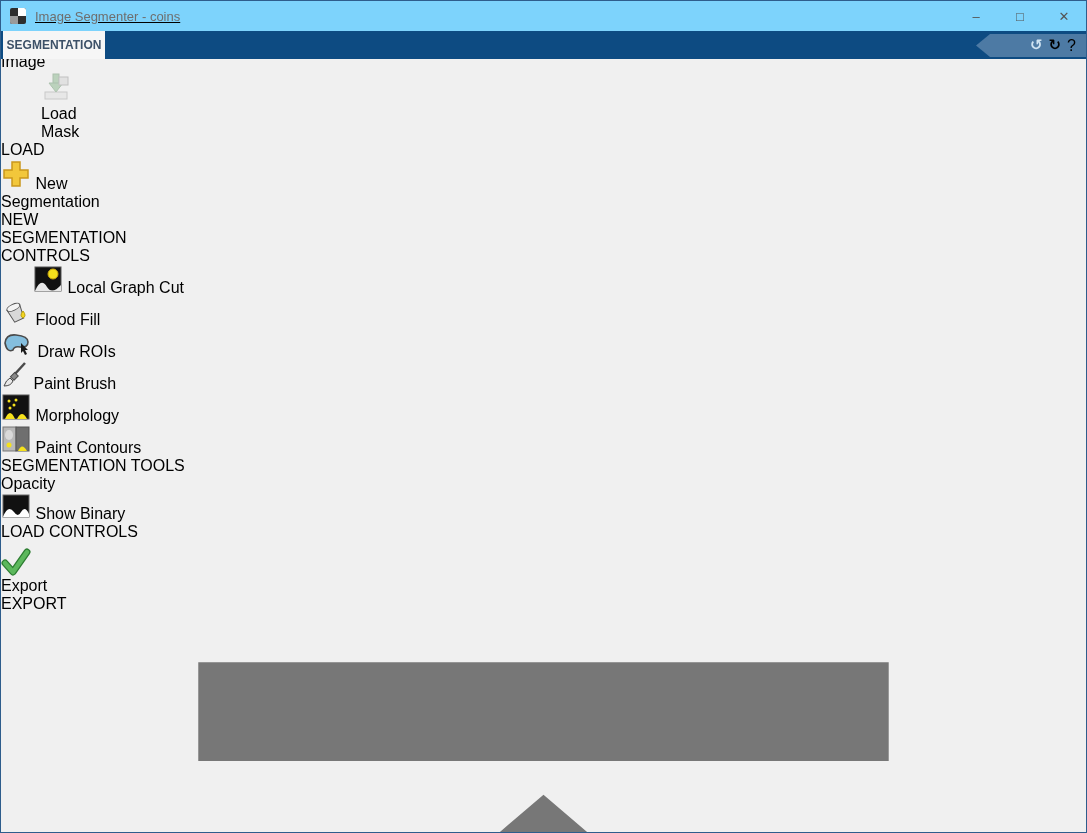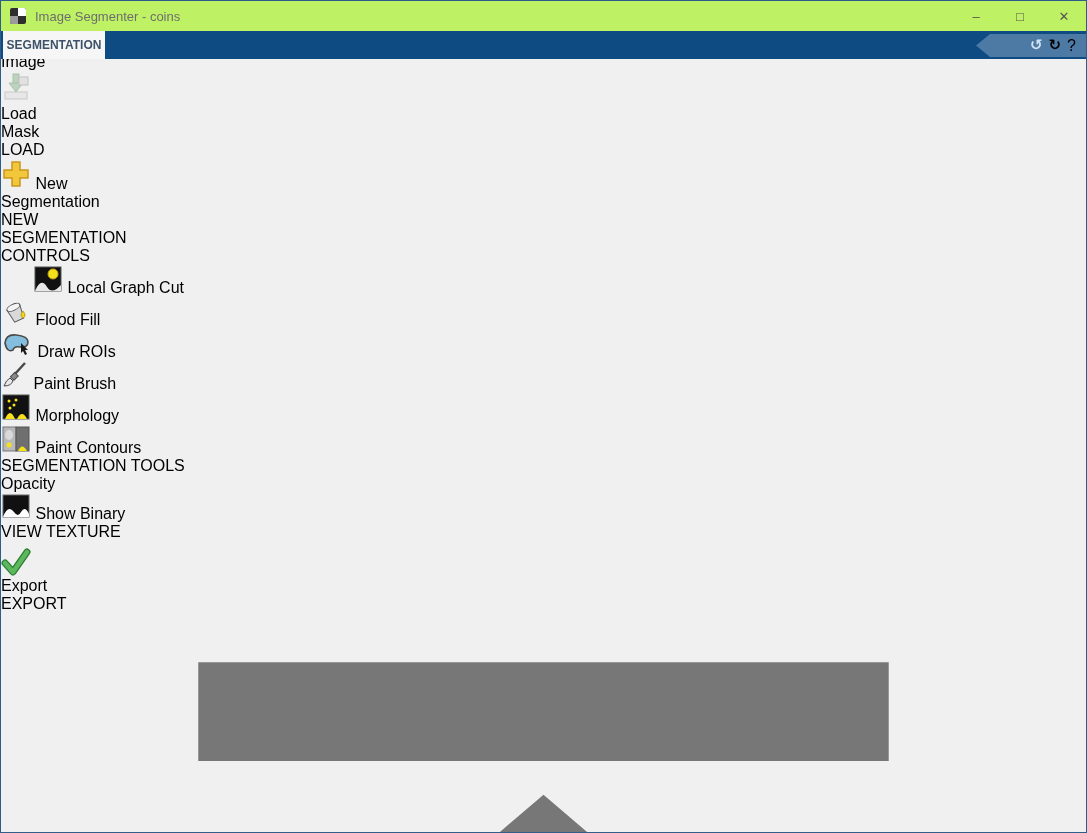--- a/index.html
+++ b/index.html
@@ -1,19 +1,19 @@
 <!DOCTYPE html>
 <html><head>
 <meta charset="utf-8">
 <style>
   html,body{margin:0;padding:0;background:#888;}
   *{box-sizing:border-box;font-family:"Liberation Sans",sans-serif;}
   .window{position:relative;width:1087px;height:833px;background:#f0f0f0;overflow:hidden;border:1px solid #2e5d8c;}
   
-  .titlebar{position:absolute;left:0;top:0;width:100%;height:30px;background:#bef264;display:flex;align-items:center;}
+  .titlebar{position:absolute;left:0;top:0;width:100%;height:30px;background:#7dd3fc;display:flex;align-items:center;text-decoration:underline;}
   .app-icon{width:16px;height:16px;margin-left:9px;}
   .title-text{margin-left:9px;font-size:13px;color:#6e6e6e;}
   .win-controls{position:absolute;right:0;top:0;height:30px;display:flex;}
   .win-btn{width:44px;height:30px;display:flex;align-items:center;justify-content:center;font-size:13px;color:#555;}
   
   .ribbon-tabs{position:absolute;left:0;top:30px;width:100%;height:28px;background:#0d4b82;}
   .ribbon-tab{position:absolute;left:2px;top:0;width:102px;height:28px;background:#f6f6f6;display:flex;align-items:center;justify-content:center;font-size:12px;font-weight:bold;color:#3d5168;}
   .quick-access{position:absolute;right:0;top:3px;width:110px;height:23px;background:#4d7aa4;clip-path:polygon(0 50%,14px 0,100% 0,100% 100%,14px 100%);display:flex;align-items:center;justify-content:flex-end;gap:6px;padding-right:10px;}
   .qa-icon{font-family:"DejaVu Sans",sans-serif;font-size:15px;font-weight:bold;line-height:1;}
   .undo{color:#cfe3f2;}
@@ -118,21 +118,21 @@
       <span class="ic">
         <svg width="30" height="30" viewBox="0 0 30 30">
             <rect x="4" y="21" width="22" height="7" fill="#dedede" stroke="#9a9a9a"></rect>
             <rect x="12" y="3" width="6" height="10" fill="#4caf50" stroke="#2d7d32"></rect>
             <polygon points="8,12 22,12 15,21" fill="#4caf50" stroke="#2d7d32"></polygon>
           </svg>
       </span>
       <span class="lbl">Load</span>
       <span class="lbl"><span>Image</span><i class="caret"></i></span>
     </div>
-    <div class="tb-btn disabled" style="left:58px;width:46px;">
+    <div class="tb-btn disabled" style="left:58px;width:46px;padding-left:40px;">
       <span class="ic" style="opacity:.45;">
         <svg width="30" height="30" viewBox="0 0 30 30">
             <rect x="4" y="21" width="22" height="7" fill="#dedede" stroke="#9a9a9a"></rect>
             <rect x="12" y="3" width="6" height="10" fill="#7cae7e" stroke="#5b8a5e"></rect>
             <polygon points="8,12 22,12 15,21" fill="#7cae7e" stroke="#5b8a5e"></polygon>
             <rect x="18" y="6" width="9" height="8" fill="#cfcfcf" stroke="#8a8a8a"></rect>
           </svg>
       </span>
       <span class="lbl">Load</span>
       <span class="lbl">Mask</span>
@@ -244,21 +244,21 @@
     <div class="show-binary">
       <span class="ic">
         <svg width="30" height="26" viewBox="0 0 30 26">
             <rect x="2" y="2" width="26" height="22" fill="#111" stroke="#666"></rect>
             <path d="M2 24 q5 -13 11 -5 q4 6 7 0 q4 -7 8 2 v3 z" fill="#fff"></path>
           </svg>
       </span>
       <span class="lbl">Show</span>
       <span class="lbl">Binary</span>
     </div>
-    <div class="section-label" style="left:833px;width:170px;">VIEW TEXTURE</div>
+    <div class="section-label" style="left:833px;width:170px;">LOAD CONTROLS</div>
     <div class="tb-divider" style="left:1003px;"></div>
 
     
     <div class="export-btn">
       <span class="ic" style="height:36px;display:flex;align-items:flex-end;">
         <svg width="30" height="30" viewBox="0 0 30 30">
             <path d="M4 16 l8 9 L26 5" stroke="#2d7d32" stroke-width="7" fill="none" stroke-linecap="round" stroke-linejoin="round"></path>
             <path d="M4 16 l8 9 L26 5" stroke="#5cb85c" stroke-width="4.5" fill="none" stroke-linecap="round" stroke-linejoin="round"></path>
           </svg>
       </span>

